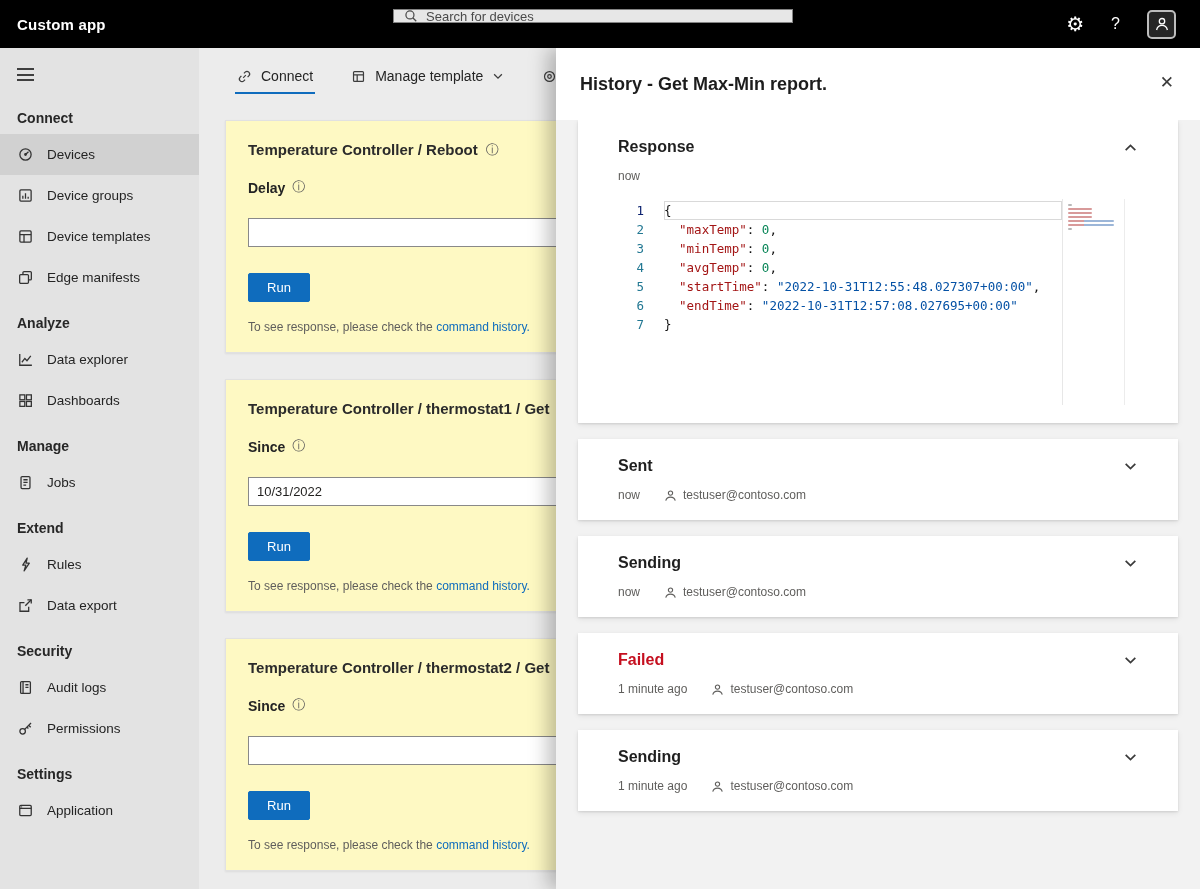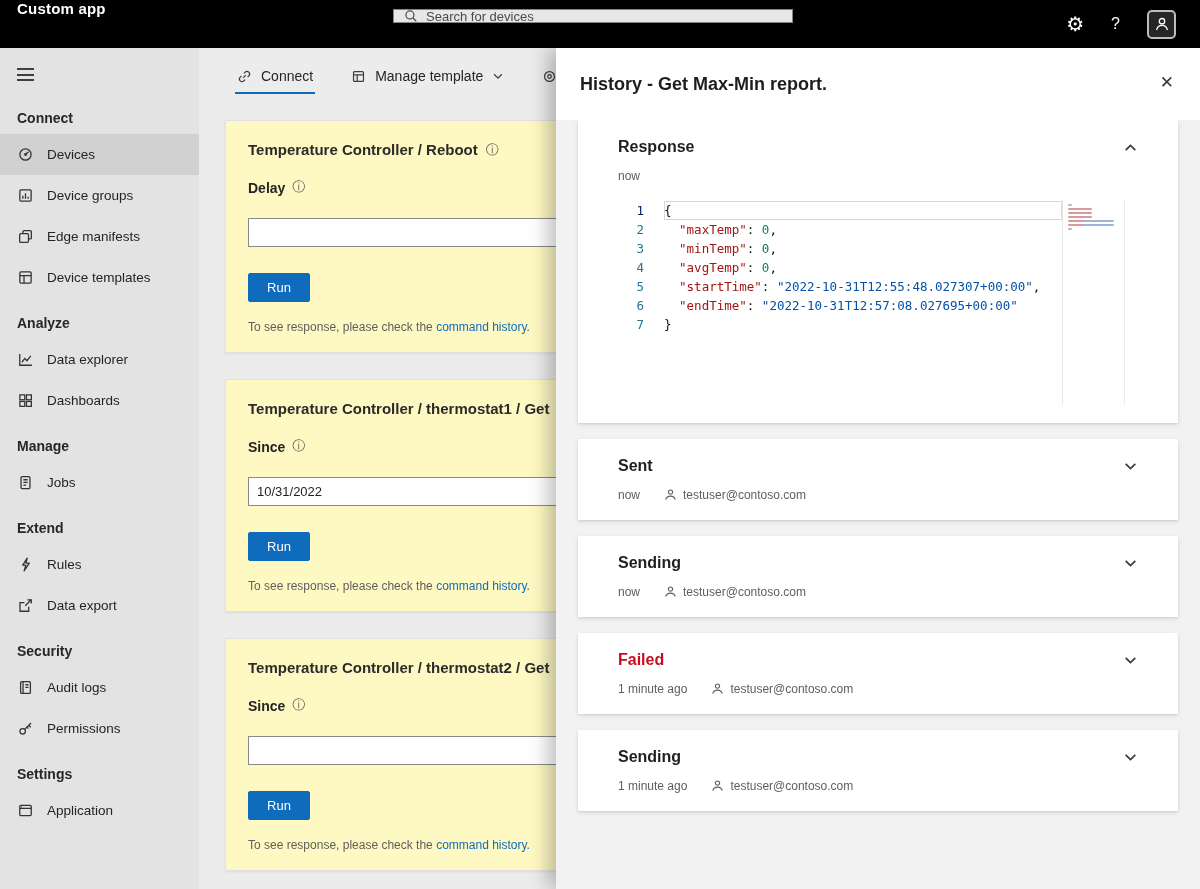--- a/index.html
+++ b/index.html
@@ -1,21 +1,21 @@
 <!DOCTYPE html>
 <html><head>
 <meta charset="utf-8">
 <style>
   *{box-sizing:border-box;margin:0;padding:0}
   html,body{width:1200px;height:889px}
   body{font-family:"Liberation Sans",sans-serif;background:#ececec;overflow:hidden;position:relative;color:#201f1e}
   svg{display:block}
 
   
-  .topbar{position:absolute;top:0;left:0;right:0;height:48px;background:#000;display:flex;z-index:40;color:#fff}
+  .topbar{position:absolute;top:0;left:0;right:0;height:48px;background:#000;display:flex;align-items:center;z-index:40;color:#fff}
   .app-title{font-size:15px;font-weight:700;padding:0 17px;letter-spacing:.2px}
   .search-box{position:absolute;left:393px;top:9px;width:400px;height:14px;background:#e7e7e7;border:1px solid #838383;display:flex;align-items:center;padding:0 10px;gap:8px}
   .search-input{flex:1;border:0;background:transparent;outline:none;font-family:"Liberation Sans",sans-serif;font-size:13px;color:#1b1b1b}
   .search-input::placeholder{color:#4a4a4a}
   .topbar-actions{margin-left:auto;display:flex;align-items:center;gap:27px;padding-right:24px}
   .gear-icon::before{content:"⚙";font-size:20px;line-height:1}
   .gear-icon,.help-icon{cursor:pointer}
   .help-icon{font-size:16px}
   .avatar{width:29px;height:29px;border-radius:5px;background:#262626;border:2px solid #bdbdbd;display:flex;align-items:center;justify-content:center;cursor:pointer}
 
@@ -50,21 +50,21 @@
   .close-btn{position:absolute;top:24px;right:26px;border:0;background:none;font-size:17px;color:#3b3b3b;cursor:pointer}
   .close-btn::before{content:"✕"}
   .panel-body{flex:1;background:#f2f2f2;padding:0 22px;overflow:hidden}
   .h-card{background:#fff;box-shadow:0 1px 2px rgba(0,0,0,.10),0 2px 6px rgba(0,0,0,.08);padding:18px 40px;margin-bottom:16px}
   .hc-top{display:flex;align-items:center;justify-content:space-between}
   .hc-status{font-size:16px;font-weight:600;color:#1f1f1f}
   .h-card.failed .hc-status{color:#c50f1f}
   .hc-chevron{cursor:pointer}
   .hc-chevron.up{transform:rotate(180deg)}
   .hc-meta{display:flex;align-items:center;margin-top:13px;font-size:12px;color:#5f5e5c}
-  .hc-user{display:flex;align-items:flex-start;gap:6px;margin-left:24px}
+  .hc-user{display:flex;align-items:center;gap:6px;margin-left:24px}
 
   
   .editor{display:flex;margin-top:16px;height:206px;background:#fff;font-family:"DejaVu Sans Mono",monospace;font-size:12.5px;line-height:19px;overflow:hidden}
   .code-lines{flex:1;padding-top:2px;overflow:hidden}
   .cl{display:flex;height:19px}
   .ln{flex:none;width:46px;text-align:right;padding-right:20px;color:#237893}
   .cl.current .ln{color:#0b216f}
   .lc{flex:1;white-space:pre}
   .lc span{white-space:pre}
   .cl.current .lc{box-shadow:inset 0 0 0 1px #d9d9d9}
@@ -126,34 +126,34 @@
         <svg width="17" height="17" viewBox="0 0 16 16" fill="none" stroke="#333" stroke-width="1.2">
           <rect x="2.7" y="2.7" width="10.6" height="10.6" rx="1"></rect>
           <path d="M5.5 11V8.3M8 11V5.8M10.5 11V9.2"></path>
         </svg>
       </span>
     <span>Device groups</span>
   </div>
   <div class="side-item">
     <span class="side-icon">
         <svg width="17" height="17" viewBox="0 0 16 16" fill="none" stroke="#333" stroke-width="1.2">
+          <rect x="2.7" y="2.7" width="10.6" height="10.6" rx="1"></rect>
+          <path d="M2.7 6.2h10.6M6.6 6.2v7.1"></path>
+        </svg>
+      </span>
+    <span>Device templates</span>
+  </div>
+  <div class="side-item">
+    <span class="side-icon">
+        <svg width="17" height="17" viewBox="0 0 16 16" fill="none" stroke="#333" stroke-width="1.2">
           <rect x="2.5" y="5.2" width="8.3" height="8.3" rx="1"></rect>
           <path d="M5.6 5.2V3.4a1 1 0 0 1 1-1h5.9a1 1 0 0 1 1 1v5.9a1 1 0 0 1-1 1h-1.7"></path>
         </svg>
       </span>
     <span>Edge manifests</span>
-  </div>
-  <div class="side-item">
-    <span class="side-icon">
-        <svg width="17" height="17" viewBox="0 0 16 16" fill="none" stroke="#333" stroke-width="1.2">
-          <rect x="2.7" y="2.7" width="10.6" height="10.6" rx="1"></rect>
-          <path d="M2.7 6.2h10.6M6.6 6.2v7.1"></path>
-        </svg>
-      </span>
-    <span>Device templates</span>
   </div>
 
   <div class="sec-h">Analyze</div>
   <div class="side-item">
     <span class="side-icon">
         <svg width="17" height="17" viewBox="0 0 16 16" fill="none" stroke="#333" stroke-width="1.2">
           <path d="M2.6 2.8v10.6H14"></path>
           <path d="M4.6 10.6 7.4 7l2 2.1 3.6-4.6"></path>
         </svg>
       </span>

